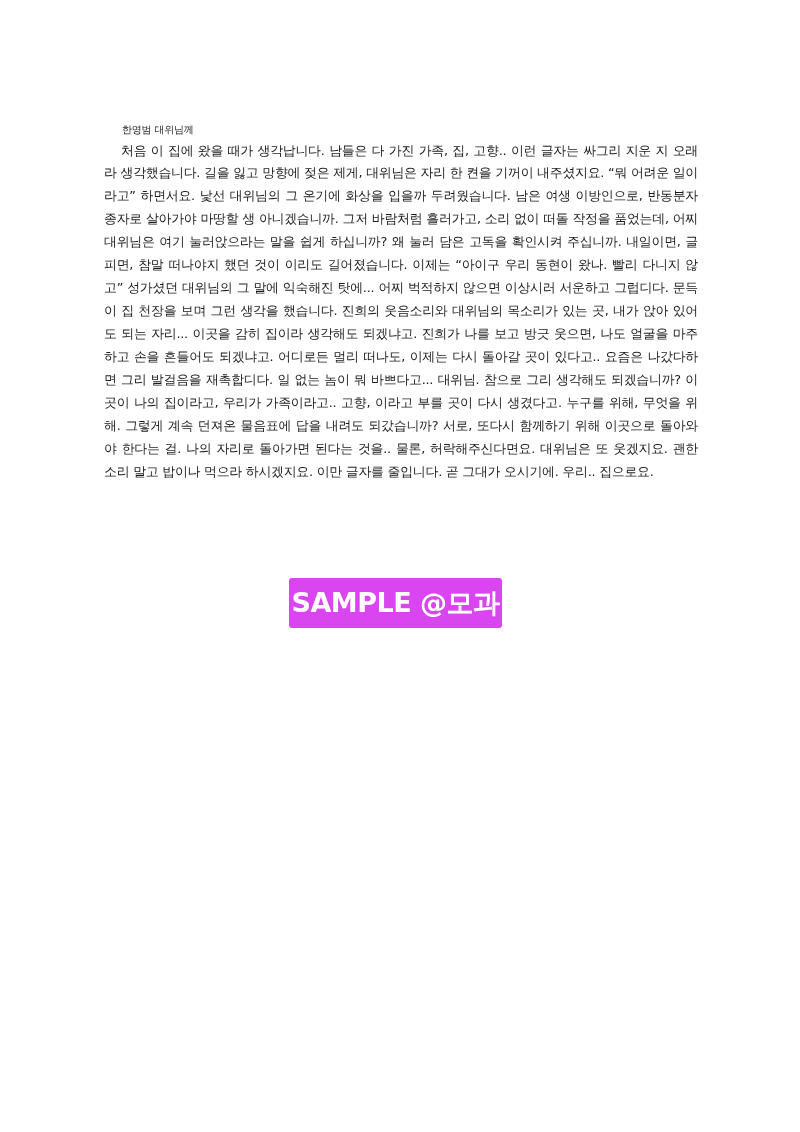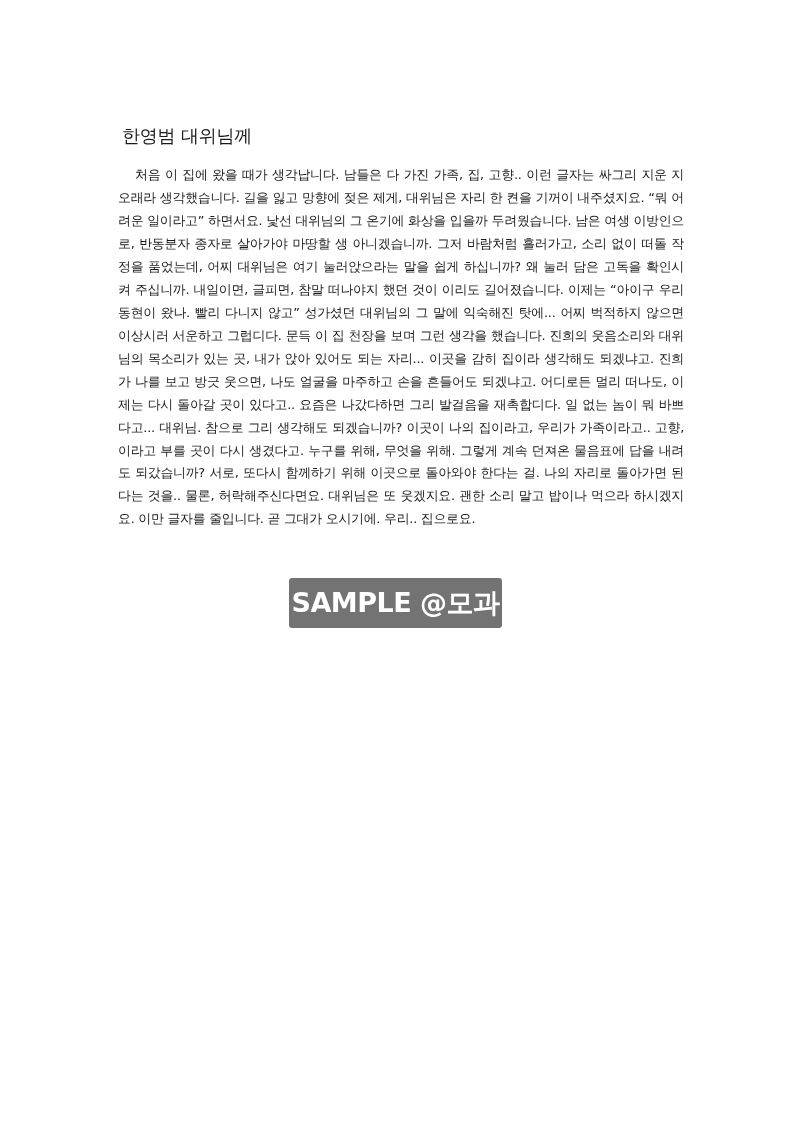--- a/index.html
+++ b/index.html
@@ -23,48 +23,48 @@
     height: 1132px;
     background: #ffffff;
   }
   .doc-body {
     position: absolute;
     left: 104px;
     top: 122px;
     width: 594px;
   }
   .salutation {
-    font-size: 18px;
+    font-size: 10px;
     line-height: 1.55;
     margin: 0 0 2px 18px;
     letter-spacing: -0.2px;
   }
   .para {
     font-size: 12.9px;
     line-height: 1.78;
-    margin: 14px;
+    margin: 0;
     text-align: justify;
     text-justify: inter-character;
     text-indent: 17px;
     letter-spacing: -0.25px;
     word-break: break-all;
   }
   .signature {
     font-size: 12.5px;
     line-height: 1.55;
     margin: 3px 0 0 22px;
     letter-spacing: -0.2px;
   }
   .watermark {
     position: absolute;
     left: 289px;
     top: 578px;
     width: 213px;
     height: 50px;
-    background: #737373;
+    background: #d946ef;
     border-radius: 3px;
     display: flex;
     align-items: center;
     justify-content: center;
   }
   .watermark-text {
     color: #ffffff;
     font-size: 27px;
     font-weight: bold;
     letter-spacing: -0.5px;

